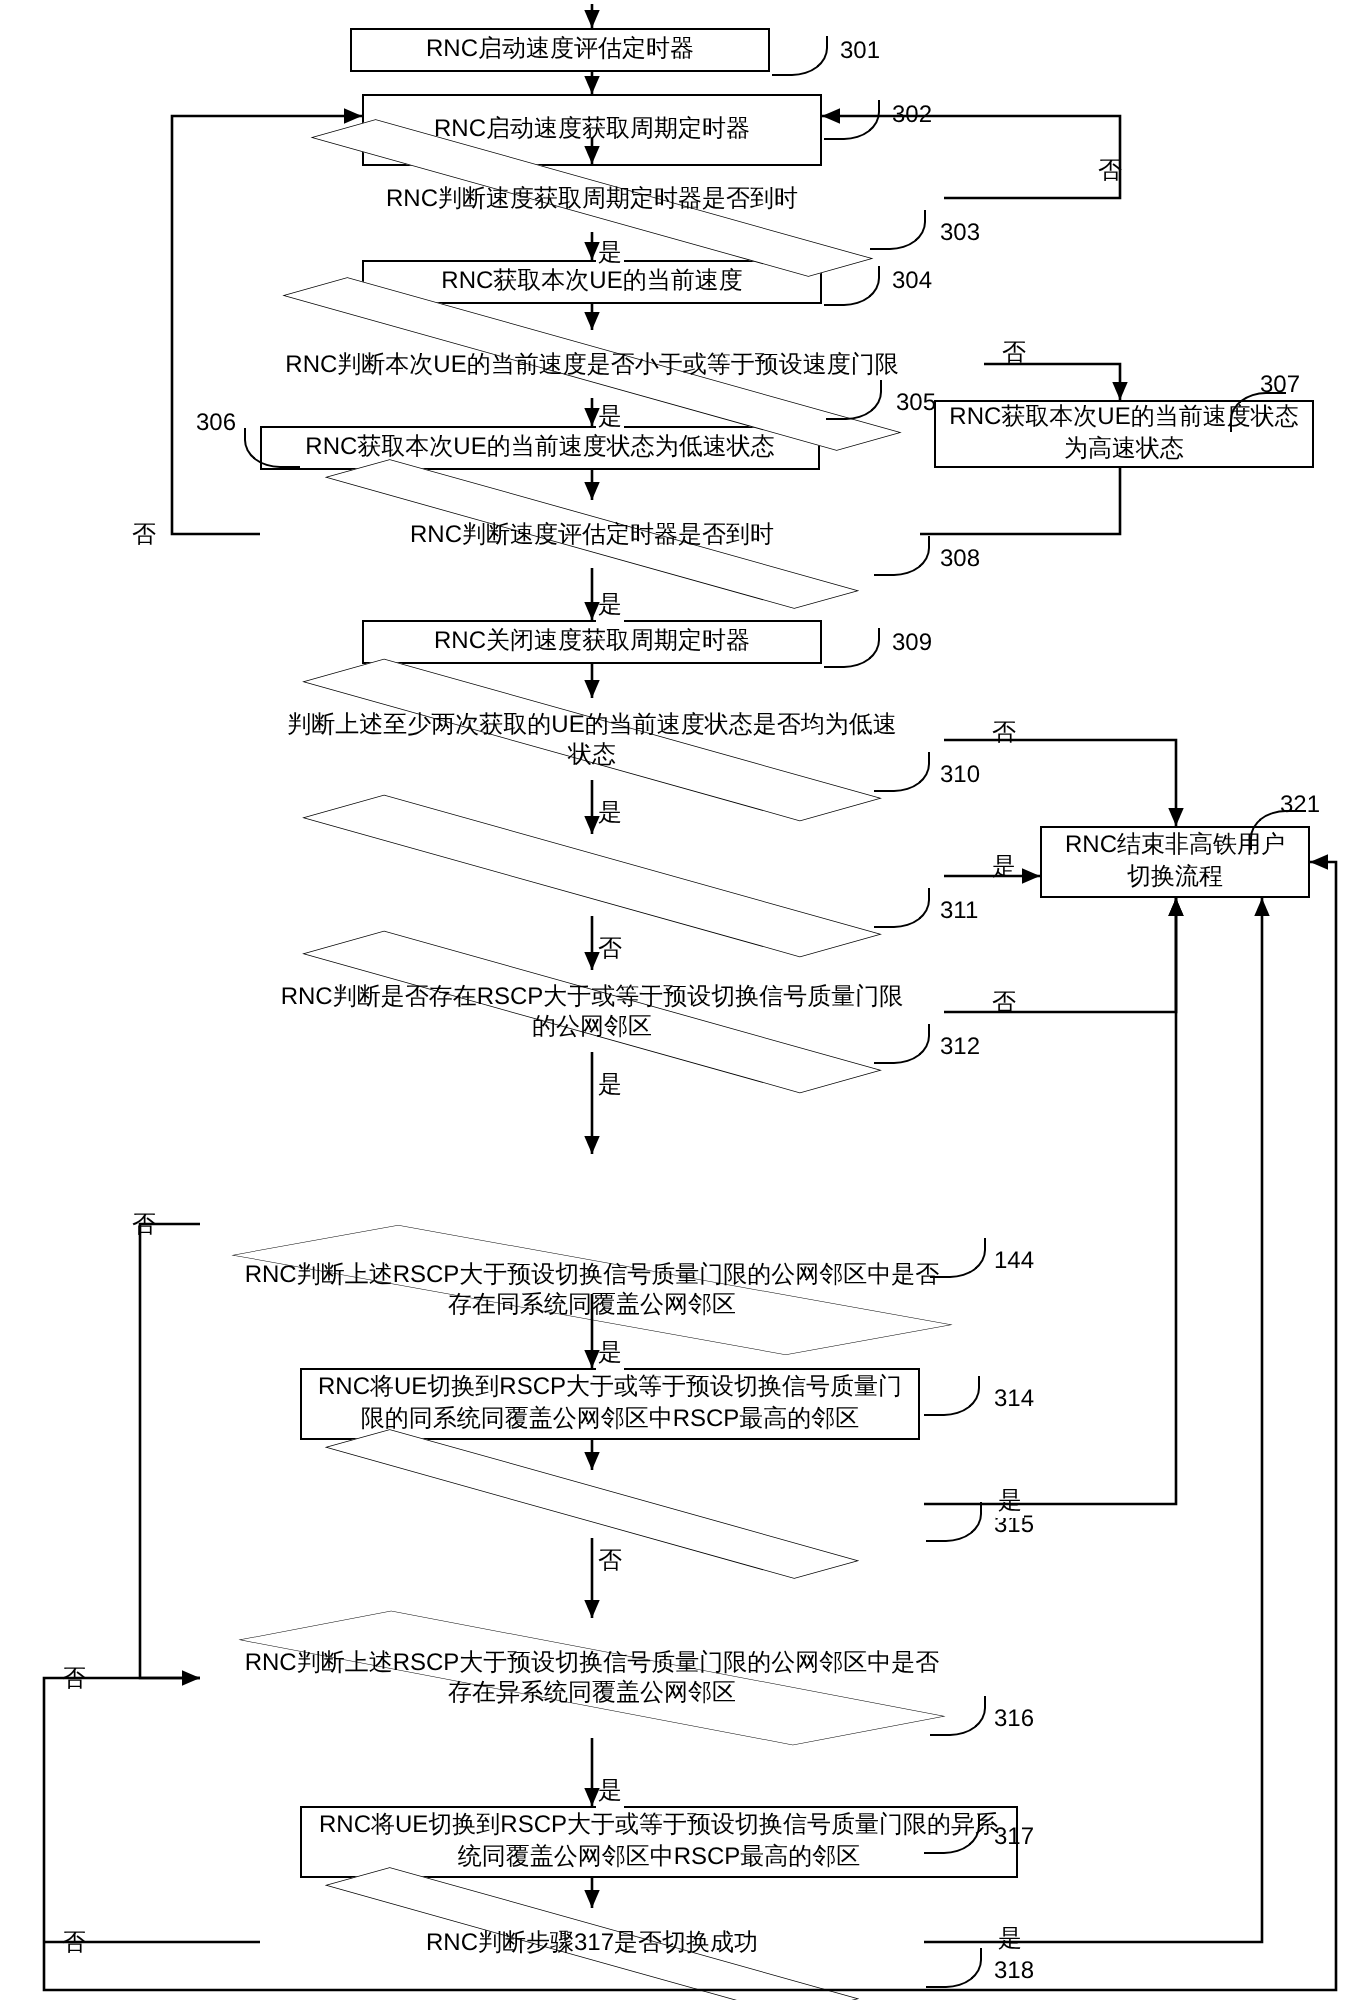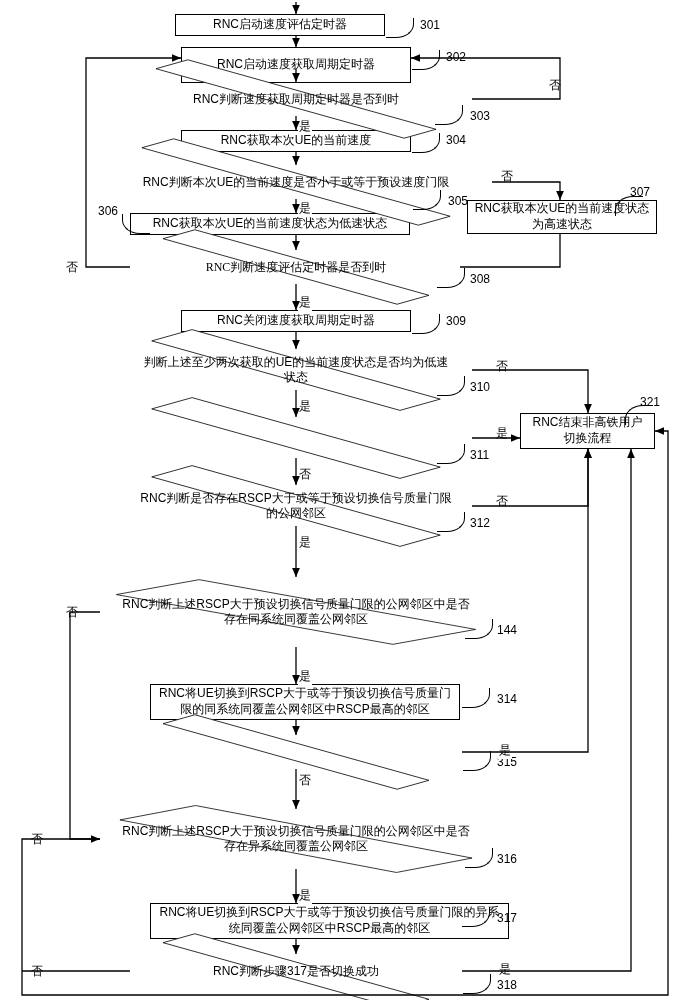--- a/index.html
+++ b/index.html
@@ -83,36 +83,36 @@
 <div class="node" style="left:520px;top:413px;width:135px;height:36px;">RNC结束非高铁用户切换流程</div>
 
 <div class="diamond" style="left:120px;top:76px;width:352px;height:46px;">
   <div class="diamond-shape"></div>
     <div class="diamond-text">RNC判断速度获取周期定时器是否到时</div>
 </div>
 <div class="diamond" style="left:100px;top:159px;width:392px;height:46px;">
   <div class="diamond-shape"></div>
     <div class="diamond-text">RNC判断本次UE的当前速度是否小于或等于预设速度门限</div>
 </div>
-<div class="diamond" style="left:130px;top:244px;width:332px;height:46px;font-family:Liberation Serif, serif;">
+<div class="diamond" style="left:130px;top:244px;width:332px;height:46px;">
   <div class="diamond-shape"></div>
     <div class="diamond-text">RNC判断速度评估定时器是否到时</div>
 </div>
 <div class="diamond" style="left:120px;top:341px;width:352px;height:58px;">
   <div class="diamond-shape"></div>
     <div class="diamond-text">判断上述至少两次获取的UE的当前速度状态是否均为低速状态</div>
 </div>
 <div class="diamond" style="left:120px;top:409px;width:352px;height:58px;">
   <div class="diamond-shape"></div>
 </div>
 <div class="diamond" style="left:120px;top:477px;width:352px;height:58px;">
   <div class="diamond-shape"></div>
     <div class="diamond-text">RNC判断是否存在RSCP大于或等于预设切换信号质量门限的公网邻区</div>
 </div>
-<div class="diamond" style="left:100px;top:553px;width:392px;height:118px;">
+<div class="diamond" style="left:100px;top:586px;width:392px;height:118px;">
   <div class="diamond-shape" style="transform:scaleY(0.18) rotate(45deg);"></div>
     <div class="diamond-text">RNC判断上述RSCP大于预设切换信号质量门限的公网邻区中是否存在同系统同覆盖公网邻区</div>
 </div>
 <div class="diamond" style="left:130px;top:729px;width:332px;height:46px;">
   <div class="diamond-shape"></div>
 </div>
 <div class="diamond" style="left:100px;top:785px;width:392px;height:108px;">
   <div class="diamond-shape" style="transform:scaleY(0.19) rotate(45deg);"></div>
     <div class="diamond-text">RNC判断上述RSCP大于预设切换信号质量门限的公网邻区中是否存在异系统同覆盖公网邻区</div>
 </div>

